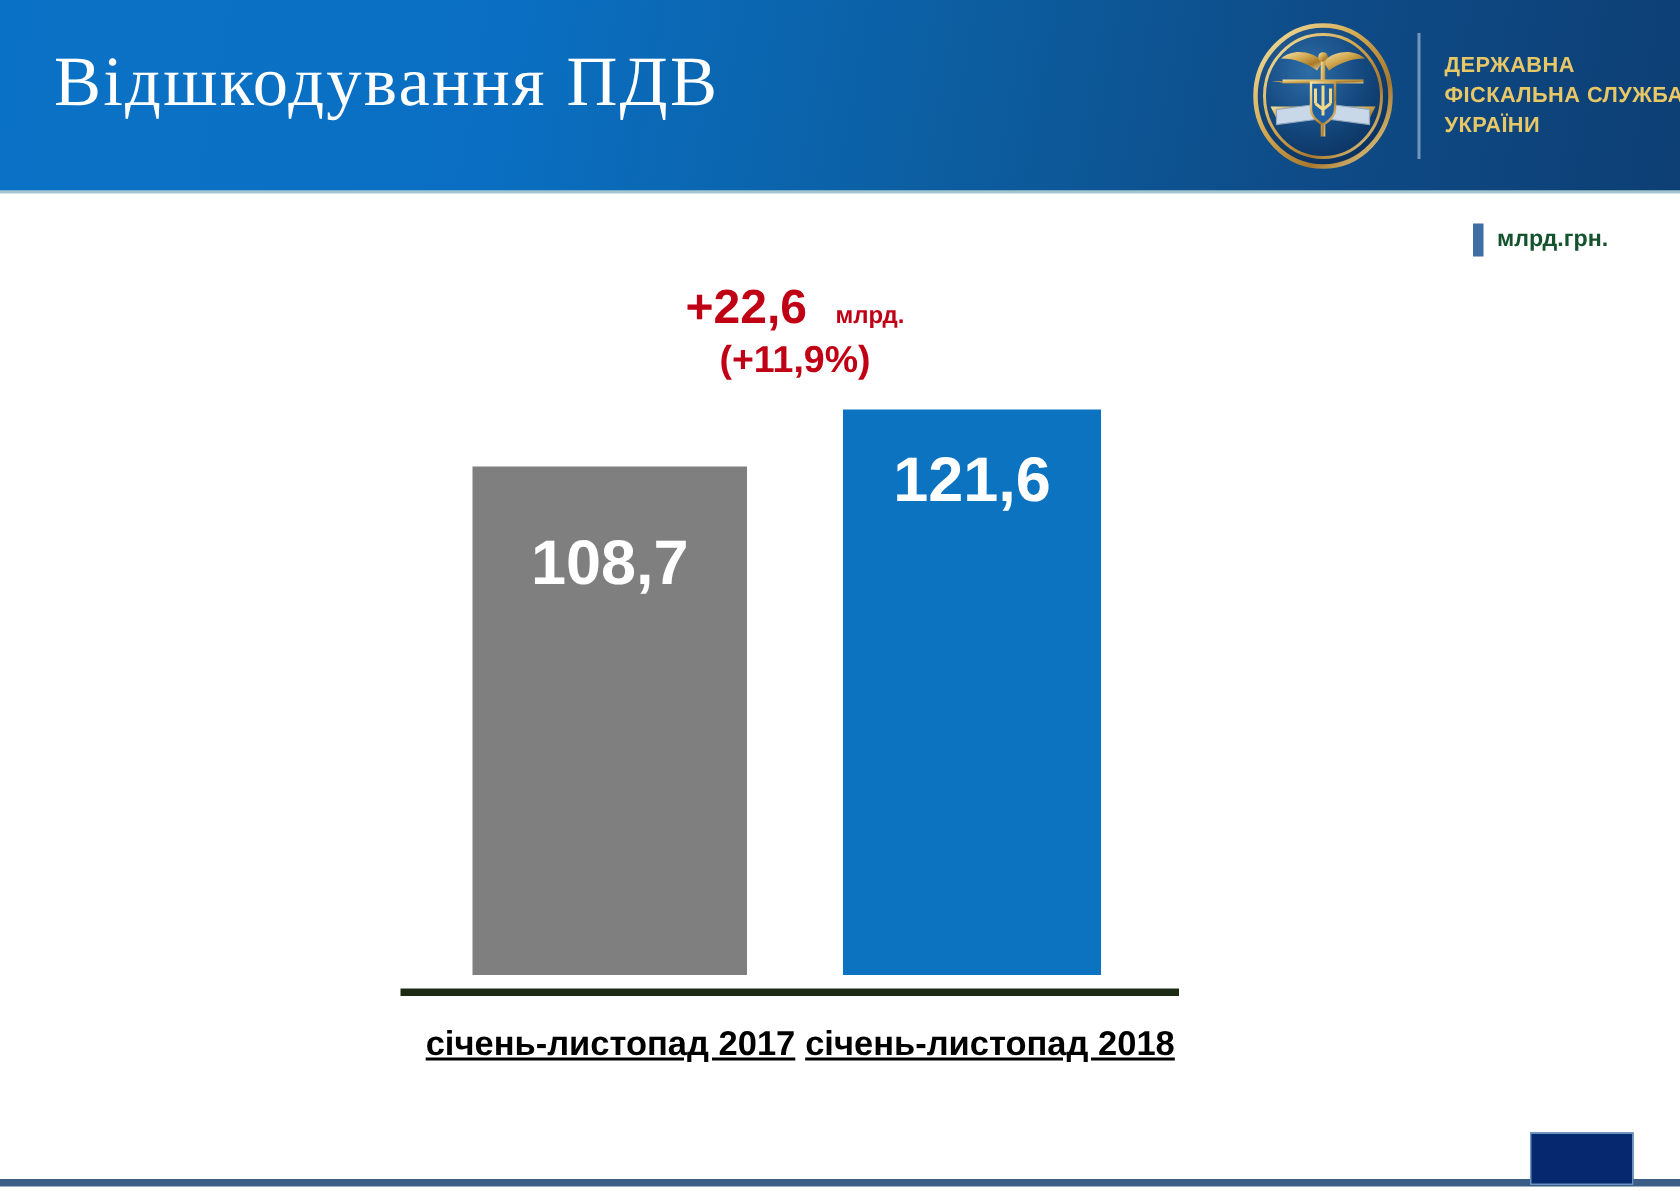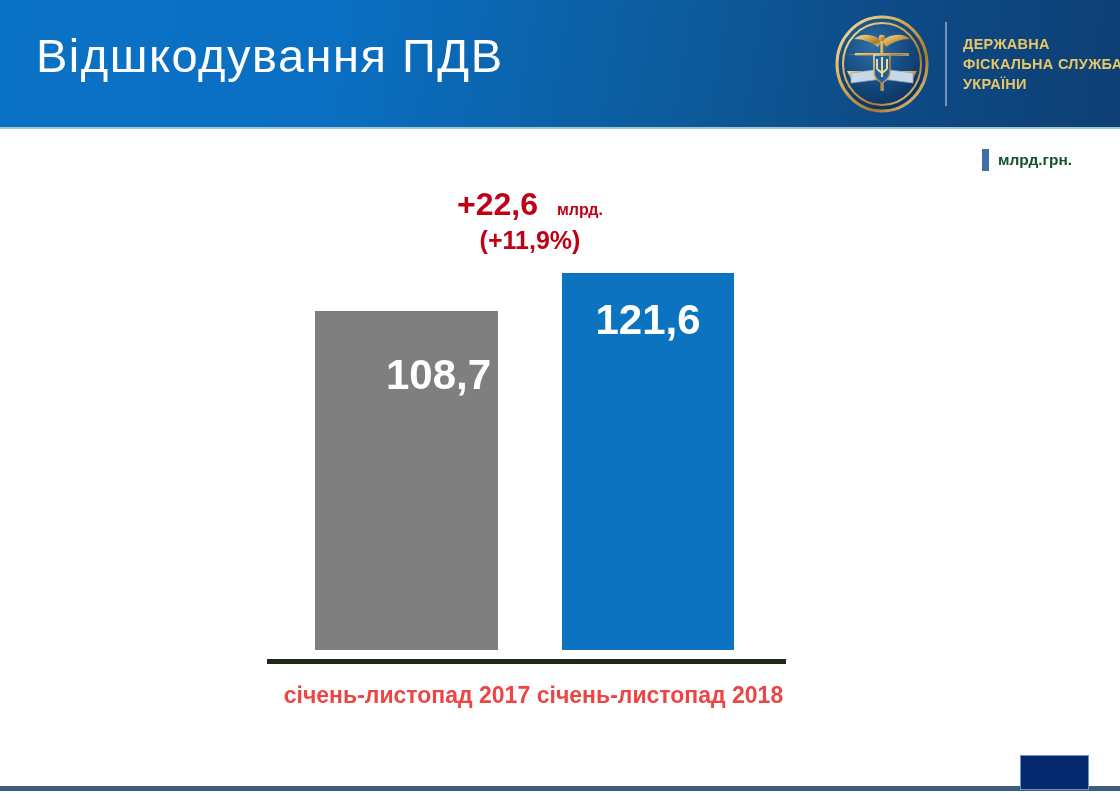--- a/index.html
+++ b/index.html
@@ -40,21 +40,21 @@
   }
   .slide-title {
     position: absolute;
     left: 36px;
     top: 28px;
     font-size: 47px;
     font-weight: 400;
     color: #ffffff;
     letter-spacing: 1.5px;
     white-space: nowrap;
-    font-family: Liberation Sans, sans-serif;
+    font-family: Liberation Serif, serif;
   }
 
   
   .logo-block {
     position: absolute;
     left: 833px;
     top: 12px;
     width: 278px;
     height: 104px;
   }
@@ -162,21 +162,21 @@
     letter-spacing: 0px;
   }
 
   #bar-2017 {
     left: 315px;
     top: 311px;
     width: 183px;
     height: 339px;
     background: #7f7f7f;
   }
-  #bar-2017 .bar-value { top: 40px; padding-left: 32px; }
+  #bar-2017 .bar-value { top: 40px; }
 
   #bar-2018 {
     left: 562px;
     top: 273px;
     width: 172px;
     height: 377px;
     background: #0b73bf;
   }
   #bar-2018 .bar-value { top: 23px; }
 
@@ -185,25 +185,26 @@
     left: 267px;
     top: 659px;
     width: 519px;
     height: 5px;
     background: #1d2a14;
   }
 
   .cat-label {
     position: absolute;
     text-align: center;
-    color: #ef4444;
+    color: #000000;
     font-size: 23px;
     font-weight: bold;
     line-height: 32px;
     font-family: "Liberation Sans", sans-serif;
+    text-decoration: underline;
   }
   #cat-2017 { left: 276px; top: 679px; width: 262px; }
   #cat-2018 { left: 529px; top: 679px; width: 262px; }
 
   
   .footer-line {
     position: absolute;
     left: 0;
     top: 786px;
     width: 1120px;

